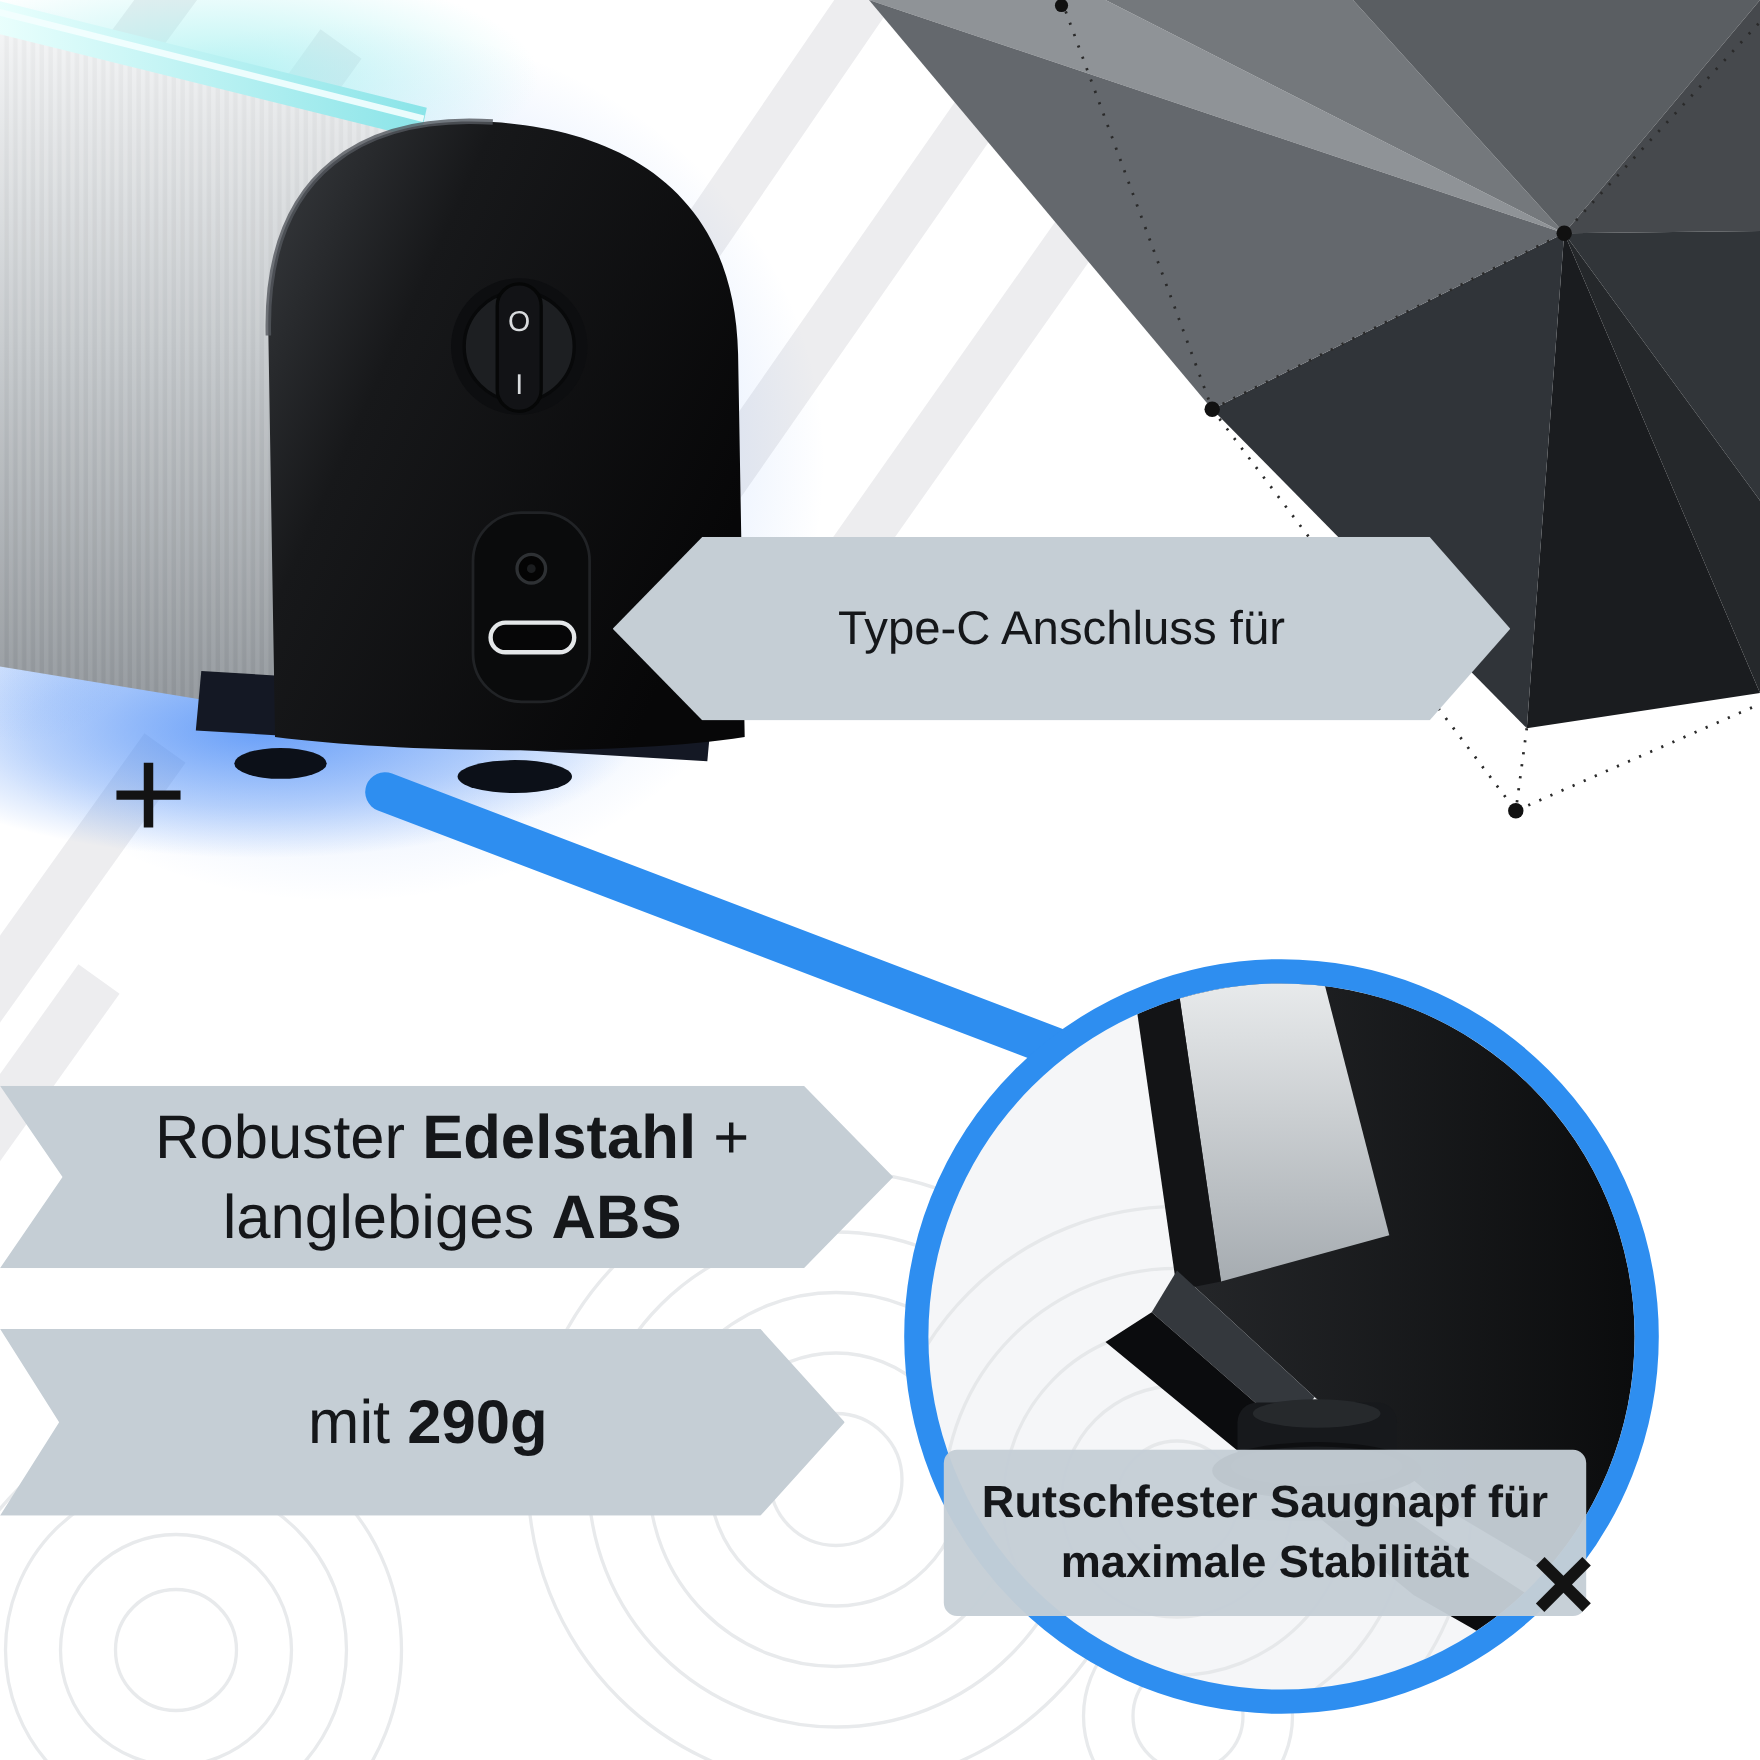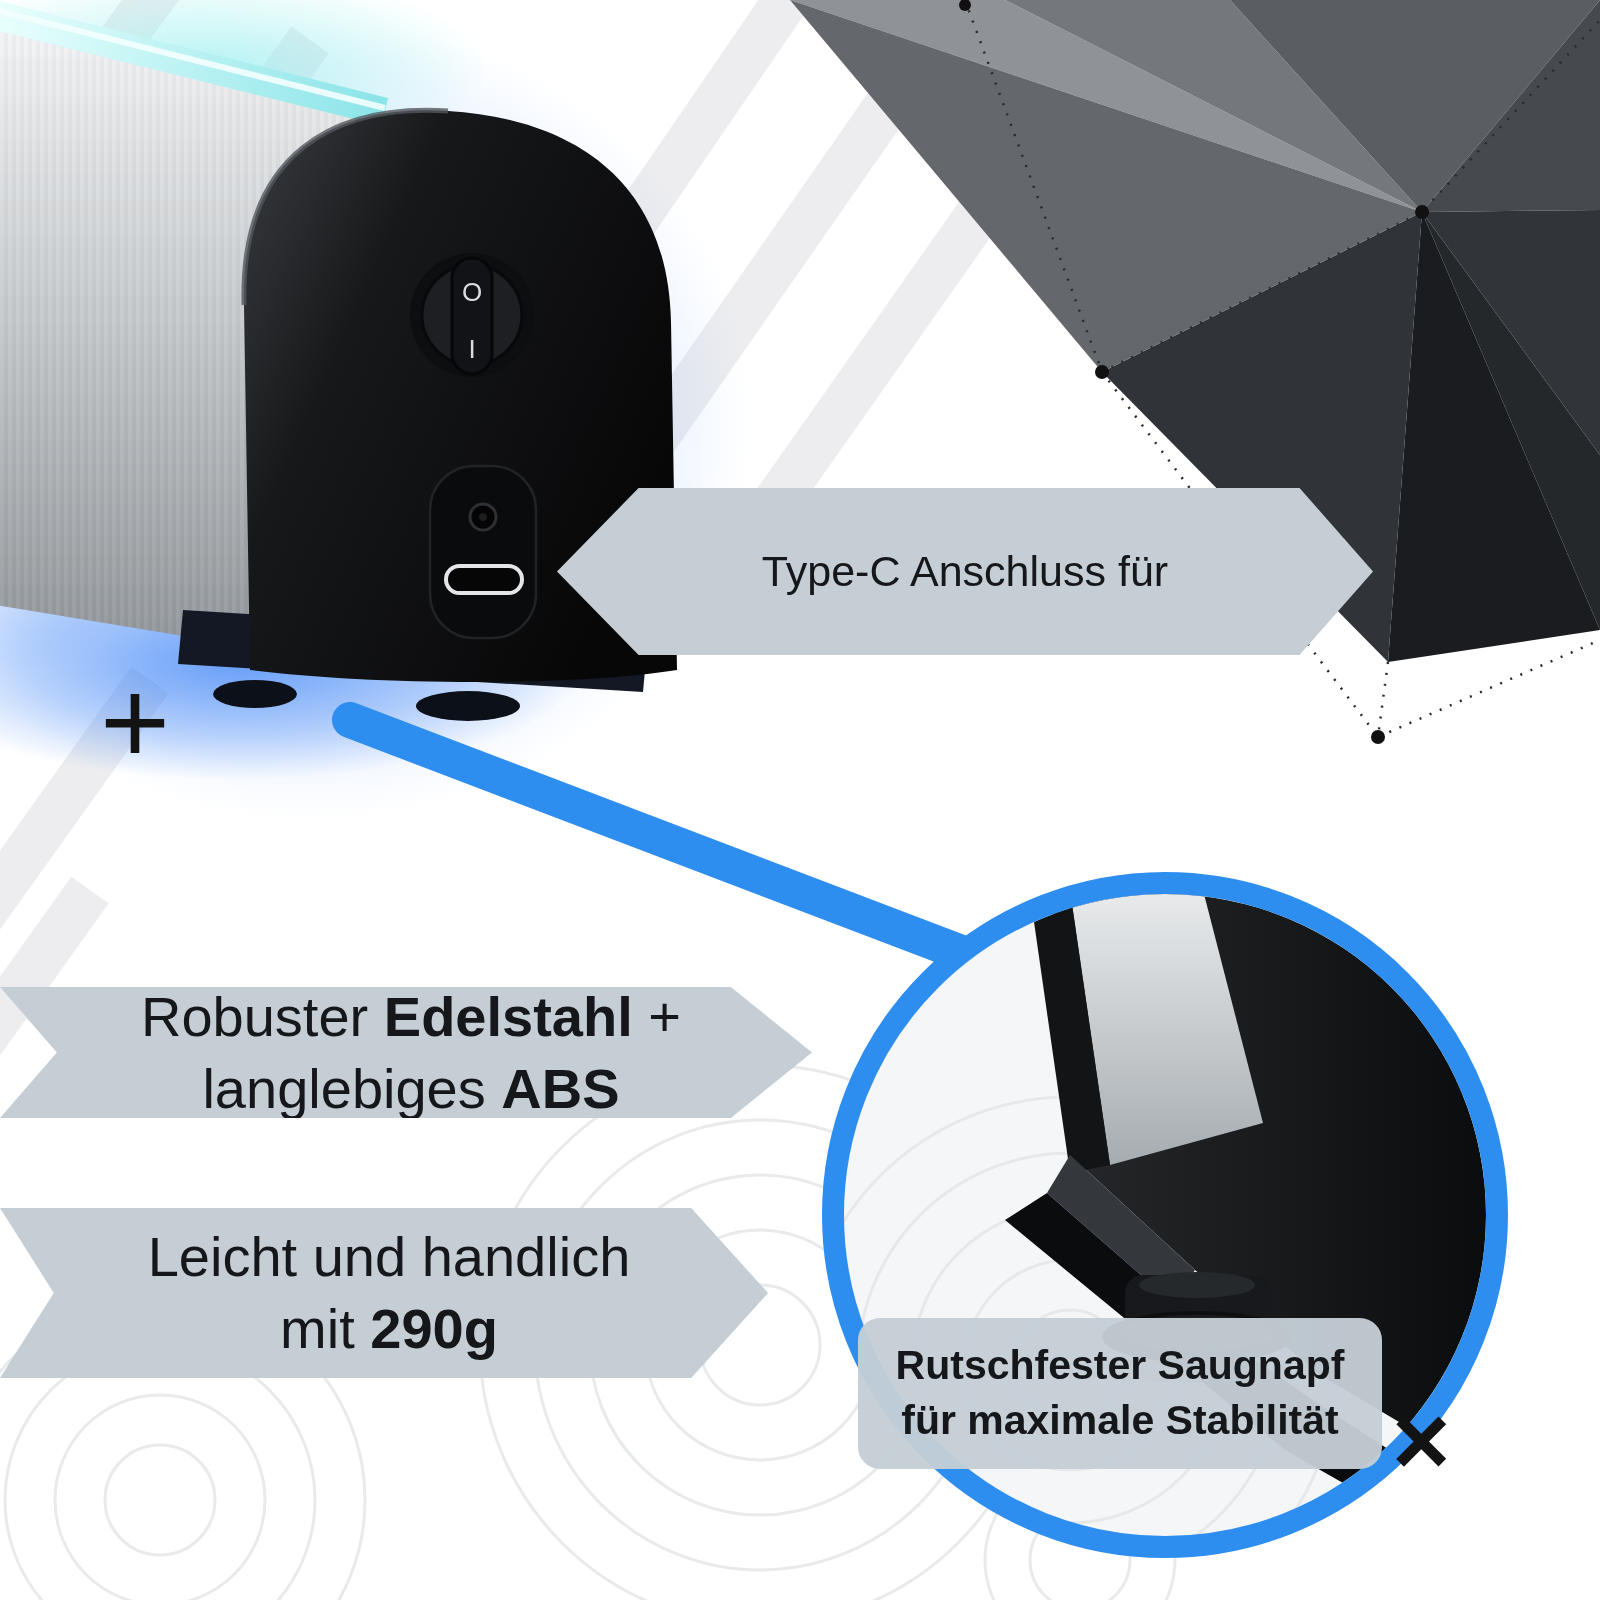--- a/index.html
+++ b/index.html
@@ -7,26 +7,26 @@
           font-family:"Liberation Sans",sans-serif;color:#15171a;}
   svg.art{position:absolute;left:0;top:0;}
   .banner{position:absolute;background:#c5ced5;display:flex;flex-direction:column;
           justify-content:center;align-items:center;text-align:center;line-height:1.28;z-index:3;}
   .banner-typec{left:557px;top:488px;width:816px;height:167px;font-size:43px;
           clip-path:polygon(0 50%,10% 0,91% 0,100% 50%,91% 100%,10% 100%);padding:0 60px;box-sizing:border-box;}
   .tline1{font-weight:500;}
   .tline2{font-weight:700;}
   .banner-left{clip-path:polygon(0 0,90% 0,100% 50%,90% 100%,0 100%,7% 50%);
           font-size:56px;box-sizing:border-box;padding:0 80px 0 90px;}
-  .banner-material{left:0;top:987px;width:812px;height:131px;}
+  .banner-material{left:0;top:987px;width:812px;height:166px;}
   .banner-weight{left:0;top:1208px;width:768px;height:170px;}
   .bl{font-weight:500;white-space:nowrap;}
   .b{font-weight:700;}
-  .badge{position:absolute;left:858px;top:1318px;width:524px;box-sizing:border-box;z-index:4;
-         background:rgba(197,206,213,0.96);border-radius:22px;padding:20px 22px;
+  .badge{position:absolute;left:858px;top:1318px;width:584px;box-sizing:border-box;z-index:4;
+         background:rgba(197,206,213,0.96);border-radius:12px;padding:20px 22px;
          font-size:41px;font-weight:600;text-align:center;line-height:1.35;}
   .plus-mark{position:absolute;left:100px;top:662px;font-size:120px;font-weight:400;
          color:#131313;z-index:2;line-height:1;}
   .times-mark{position:absolute;left:1392px;top:1390px;font-size:100px;font-weight:700;
          color:#131313;z-index:5;line-height:1;}
 </style>
 </head>
 <body>
 
 <div class="canvas">
@@ -188,21 +188,20 @@
 <div class="banner banner-typec">
   <div class="tline1">Type-C Anschluss für</div>
 </div>
 
 <div class="banner banner-left banner-material">
   <div class="bl"><span>Robuster </span><span class="b">Edelstahl</span><span> +</span></div>
   <div class="bl"><span>langlebiges </span><span class="b">ABS</span></div>
 </div>
 
 <div class="banner banner-left banner-weight">
-  <div class="bl">Leicht und handlich</div>
   <div class="bl"><span>mit </span><span class="b">290g</span></div>
 </div>
 
 <div class="badge">Rutschfester Saugnapf für maximale Stabilität</div>
 
 <div class="plus-mark">+</div>
 <div class="times-mark">×</div>
 
 </div>
 

